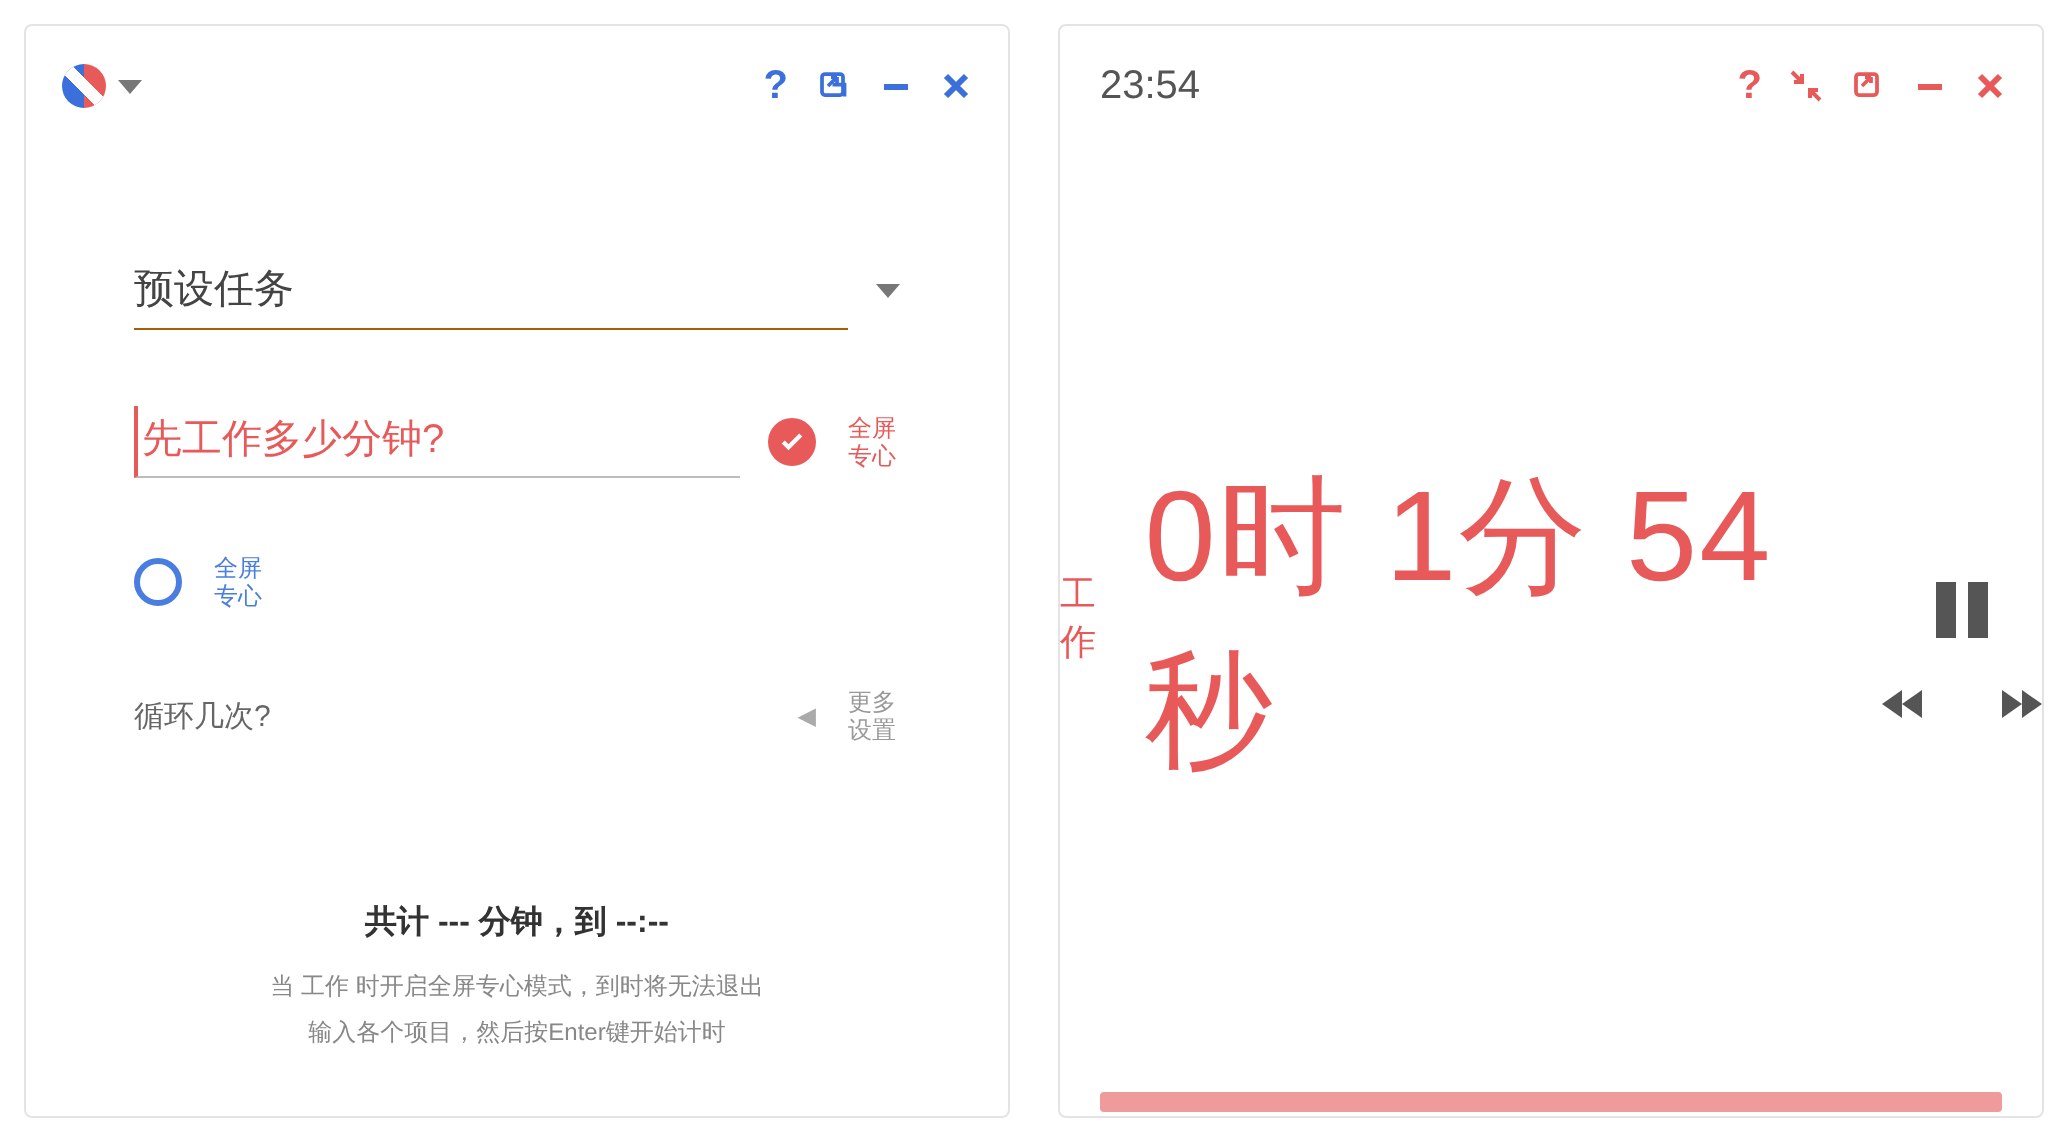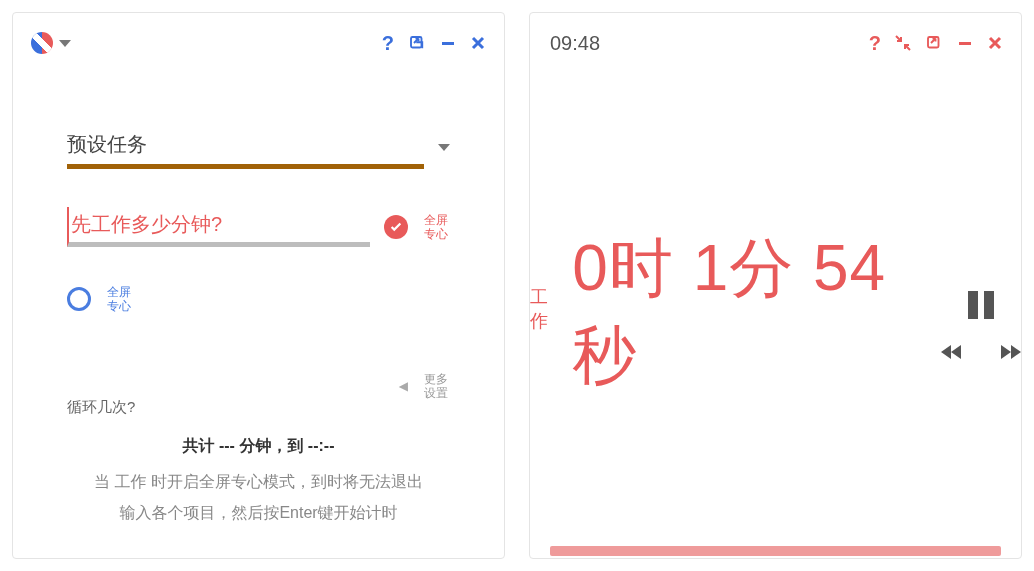--- a/index.html
+++ b/index.html
@@ -60,21 +60,21 @@
     gap: 38px;
   }
   .row {
     display: flex;
     align-items: center;
     gap: 14px;
   }
   .field {
     flex: 1;
     border: none;
-    border-bottom: 5px solid #a16207;
+    border-bottom: 1px solid #a16207;
     padding: 6px 0;
     font-size: 20px;
     background: transparent;
     color: #444;
   }
   .field.red-text { color: #e85a5a; border-bottom-color: #bdbdbd; }
   .field.red-text.cursor { border-left: 2px solid #e85a5a; padding-left: 2px;}
   .field.blue-text { color: #4a7de0; }
   .field.small { font-size: 15px; color: #666; }
   .dropdown-caret {
@@ -93,21 +93,21 @@
   .side-label { font-size: 12px; line-height: 1.2; color:#e85a5a; white-space: pre-line; text-align:center; width:28px;}
   .side-label.blue { color:#4a7de0; }
   .side-label.gray { color:#999; }
   
   .footer {
     text-align: center;
     padding: 0 30px 30px 30px;
     color: #666;
   }
   .footer .total { font-size: 16px; font-weight: 600; margin-bottom: 10px; color:#333;}
-  .footer .hint { font-size: 16px; line-height: 1.9; color: #888; }
+  .footer .hint { font-size: 12px; line-height: 1.9; color: #888; }
   
   .clock-time {
     font-size: 20px; color:#555; padding: 0 2px;
   }
   .timer-area {
     flex: 1;
     display:flex; 
     align-items:center; justify-content:center;
     gap: 8px;
   }
@@ -195,39 +195,39 @@
 专心</span>
       </div>
 
       <div class="row">
         <span class="circle-check outline"></span>
         <span class="side-label blue">全屏
 专心</span>
       </div>
 
       <div class="row">
-        <input class="field small" style="border-bottom: none; color: rgb(102, 102, 102); margin-top: 40px;" placeholder="循环几次?">
+        <input class="field small" style="border-bottom: none; color: rgb(102, 102, 102);" placeholder="循环几次?">
         <span style="color:#aaa; font-size:12px;">◀</span>
         <span class="side-label gray">更多
 设置</span>
       </div>
 
     </div>
 
     <div class="footer">
       <div class="total">共计 --- 分钟，到 --:--</div>
       <div class="hint">当 工作 时开启全屏专心模式，到时将无法退出</div>
       <div class="hint">输入各个项目，然后按Enter键开始计时</div>
     </div>
   </div>
 
   <div class="panel">
     <div class="header">
       <div class="header-left">
-        <span class="clock-time">09:48</span>
+        <span class="clock-time">23:54</span>
       </div>
       <div class="header-right">
         <span class="icon-btn red" style="font-size:20px; font-weight:700;">?</span>
         <span class="icon-btn red">
           <svg width="16" height="16" viewBox="0 0 16 16" stroke="#e85a5a" stroke-width="2" fill="none">
               <path d="M2 6l4 0 0-4M14 10l-4 0 0 4"></path>
               <path d="M6 6L1 1M10 10l5 5"></path>
             </svg>
         </span>
         <span class="icon-btn red">

